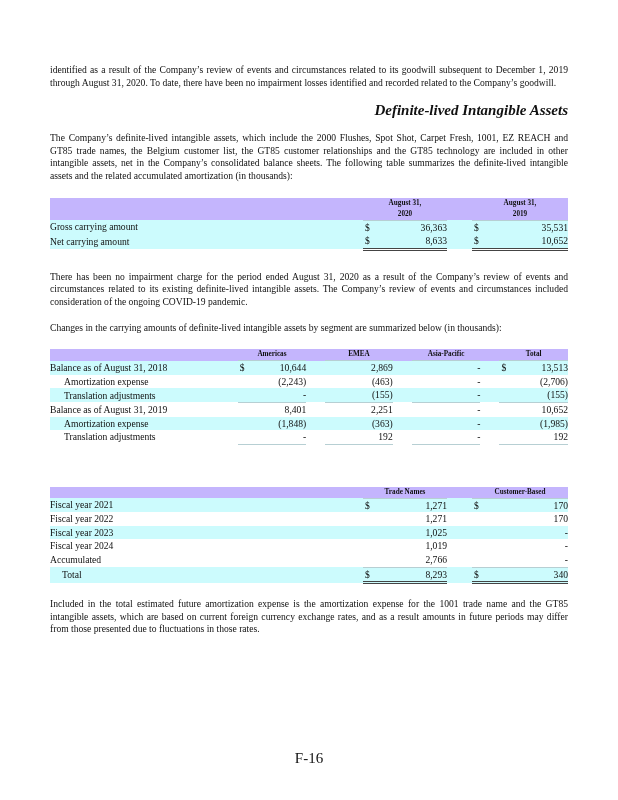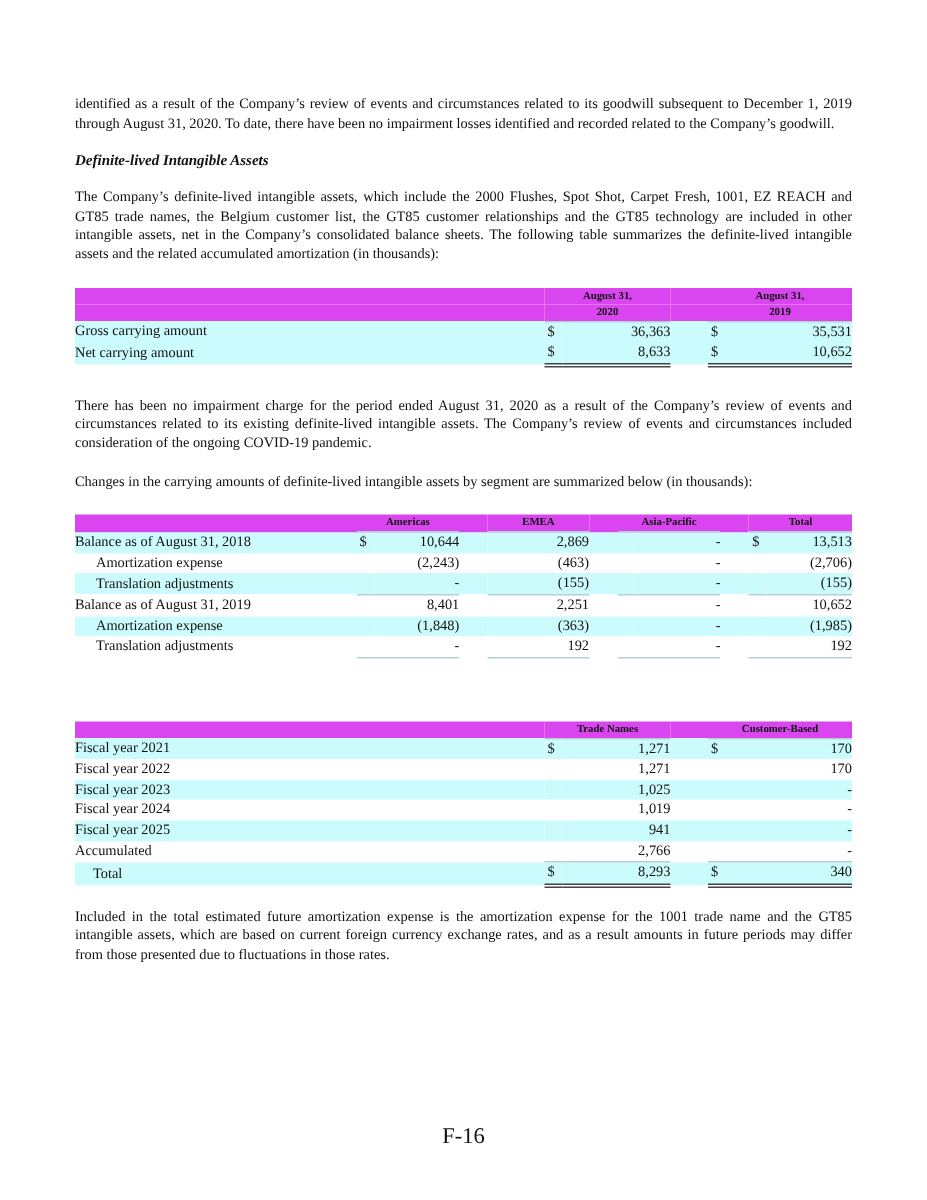--- a/index.html
+++ b/index.html
@@ -2,26 +2,26 @@
 <html><head>
 <meta charset="utf-8">
 <style>
   html, body { margin: 0; padding: 0; background: #ffffff; }
   body {
     width: 618px; height: 800px; position: relative; overflow: hidden;
     font-family: "Liberation Serif", serif; color: #111;
   }
   .page { position: absolute; left: 50px; top: 32px; width: 518px; margin-top: 32px; }
   p.para { margin: 0; font-size: 9.6px; line-height: 12.6px; text-align: justify; }
-  .heading { font-weight: bold; font-style: italic; font-size: 10px; margin: 0; }
+  .heading { font-weight: bold; font-style: italic; font-size: 15px; margin: 0; text-align: right; }
   table.fin { border-collapse: collapse; width: 518px; font-size: 9.6px; }
   table.fin td { padding: 0; height: 13.6px; line-height: 13.6px; white-space: nowrap; }
   table.fin tr.hl td { background: #ccfbfd; }
   table.fin tr.hl td.gap { background: #ccfbfd; }
-  .hdr td { font-weight: bold; font-size: 7.2px; text-align: center; height: 11px !important; line-height: 11px !important; background: #d946ef; }
+  .hdr td { font-weight: bold; font-size: 7.2px; text-align: center; height: 11px !important; line-height: 11px !important; background: #c4b5fd; }
   .hdr-line { border-bottom: 1.5px solid #b7cfd3; }
   .dol { text-align: left; padding-left: 2px !important; }
   .num { text-align: right; padding-right: 0; }
   .indent { padding-left: 14px !important; }
   .indent2 { padding-left: 12px !important; }
   .dbl { border-bottom: 3px double #444 !important; }
   .footer { position: absolute; top: 750px; left: 0; width: 618px; text-align: center; font-size: 15px; }
 </style>
 </head>
 <body>
@@ -252,28 +252,20 @@
           <td class="num">-</td>
     </tr>
     <tr>
       <td>Fiscal year 2024</td>
       <td class="dol"></td>
           <td class="num">1,019</td>
           <td></td>
       <td class="dol"></td>
           <td class="num">-</td>
     </tr>
-    <tr class="hl">
-      <td>Fiscal year 2025</td>
-      <td class="dol"></td>
-          <td class="num">941</td>
-          <td></td>
-      <td class="dol"></td>
-          <td class="num">-</td>
-    </tr>
     <tr>
       <td>Accumulated</td>
       <td class="dol" style="border-bottom:1.5px solid #b7cfd3"></td>
           <td class="num" style="border-bottom:1.5px solid #b7cfd3">2,766</td>
           <td></td>
       <td class="dol" style="border-bottom:1.5px solid #b7cfd3"></td>
           <td class="num" style="border-bottom:1.5px solid #b7cfd3">-</td>
     </tr>
     <tr class="hl">
       <td class="indent2">Total</td>

